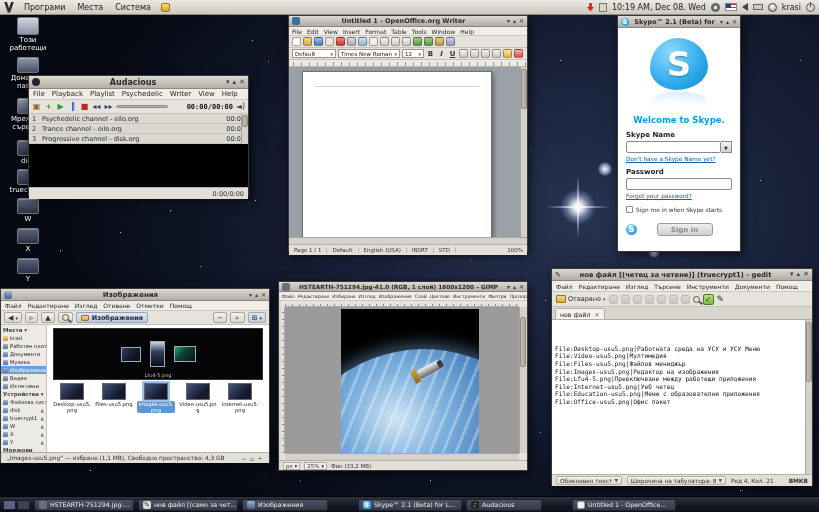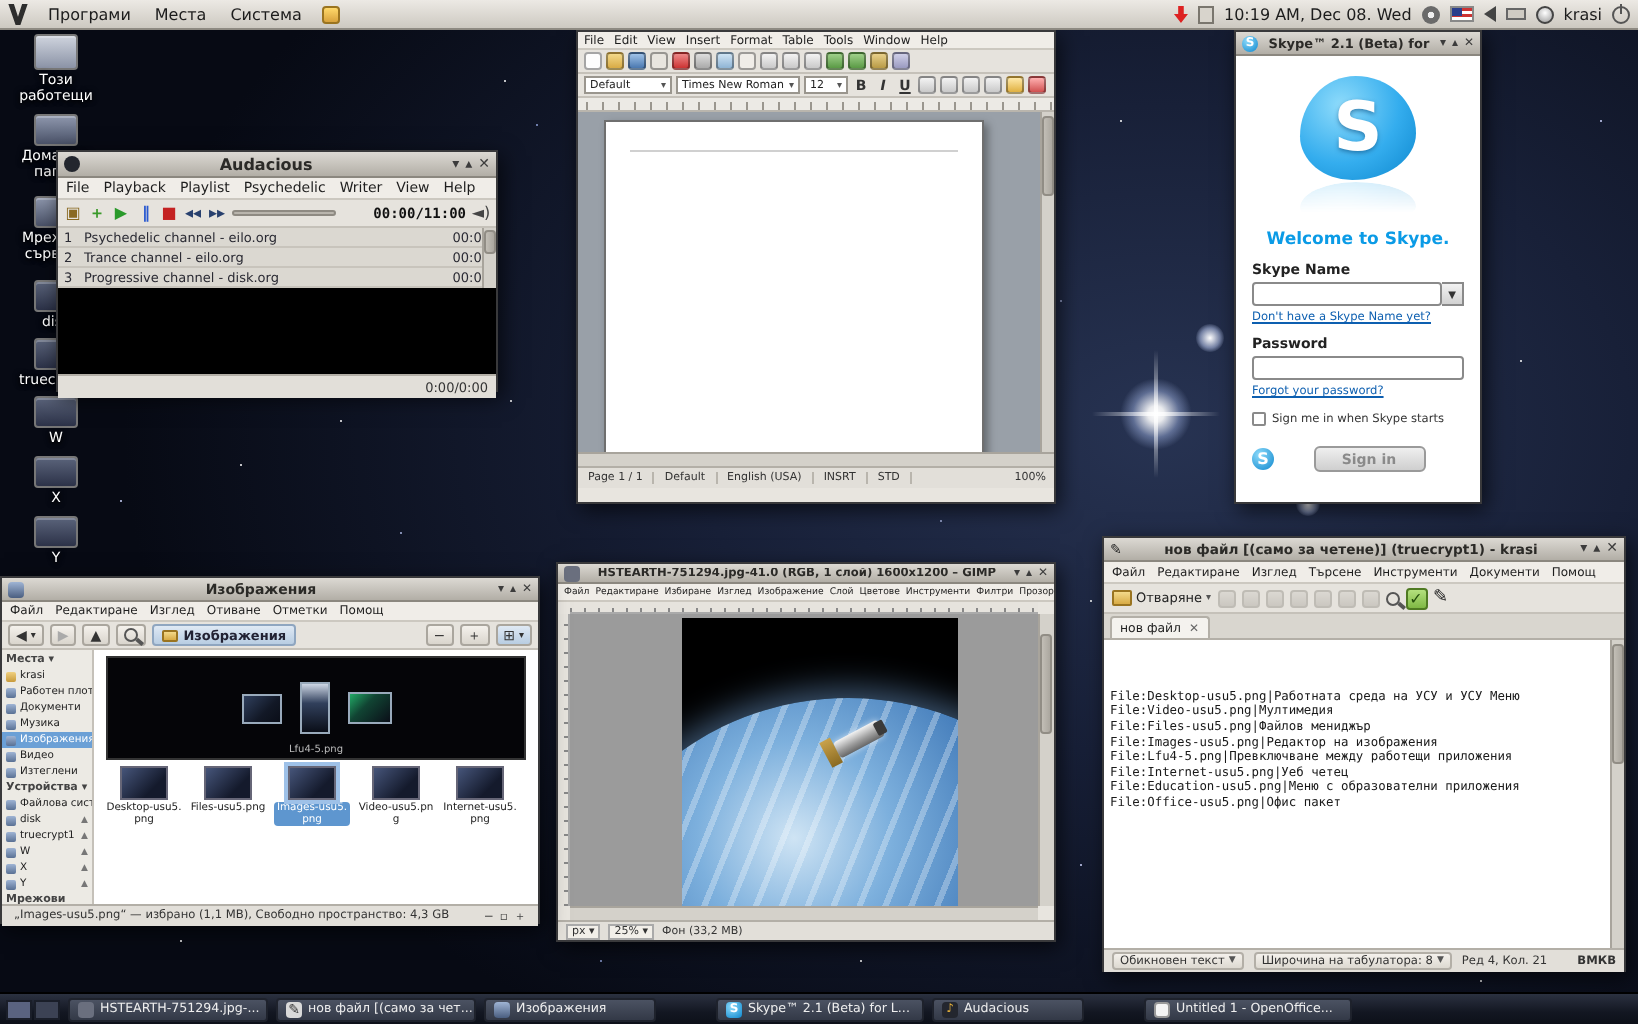--- a/index.html
+++ b/index.html
@@ -270,20 +270,29 @@
       <span class="pico ico-flag"></span>
       <span class="pico ico-vol"></span>
       <span class="pico ico-batt"></span>
       <span class="pico ico-user"></span>
       <span>krasi</span>
       <span class="pico ico-pwr"></span>
     </div>
   </div>
 
   <div class="win" id="ooo">
+    <div class="tbar">
+      <span class="appico" style="background:#3a6ea5;"></span>
+      <span class="ttl">Untitled 1 - OpenOffice.org Writer</span>
+      <span class="wbtns" style="font-size:6px;">
+        <span class="wbtn">▾</span>
+        <span class="wbtn">▴</span>
+        <span class="wbtn">✕</span>
+      </span>
+    </div>
     <div class="mbar">
 
     <span>File</span>
         <span>Edit</span>
         <span>View</span>
         <span>Insert</span>
         <span>Format</span>
         <span>Table</span>
         <span>Tools</span>
         <span>Window</span>
@@ -369,21 +378,21 @@
       </div>
     <div class="tool">
       <span class="aico" style="color:#8a6a22;">▣</span>
       <span class="aico" style="color:#3a9a2a;font-weight:bold;">＋</span>
       <span class="aico" style="color:#2a9a2a;">▶</span>
       <span class="aico" style="color:#2a5ad0;letter-spacing:-1px;font-weight:bold;">‖</span>
       <span class="aico" style="color:#c42222;">■</span>
       <span class="aico" style="color:#28406e;">◂◂</span>
       <span class="aico" style="color:#28406e;">▸▸</span>
       <span class="aslider"></span>
-      <span class="time">00:00/11:00</span>
+      <span class="time">00:00/00:00</span>
       <span class="aico" style="color:#444;">◄)</span>
     </div>
     <div class="plist">
 
       <div class="vscroll" style="height:100%;z-index:2;">
         <div class="vthumb" style="top:1px;height:12px;"></div>
       </div>
 
         <div class="prow">
           <span class="pn">1</span>
@@ -647,21 +656,21 @@
     <div class="sbar">
       <span class="zbox"><span>px</span> ▾</span>
       <span class="zbox"><span>25%</span> ▾</span>
       <span>Фон (33,2 MB)</span>
     </div>
   </div>
 
   <div class="win" id="ged">
     <div class="tbar">
       <span class="gpencil" style="font-size:7px;">✎</span>
-      <span class="ttl">нов файл [(само за четене)] (truecrypt1) - krasi</span>
+      <span class="ttl">нов файл [(четец за четене)] (truecrypt1) - gedit</span>
       <span class="wbtns" style="font-size:7px;">
         <span class="wbtn">▾</span>
         <span class="wbtn">▴</span>
         <span class="wbtn">✕</span>
       </span>
     </div>
     <div class="mbar">
 
     <span>Файл</span>
         <span>Редактиране</span>

